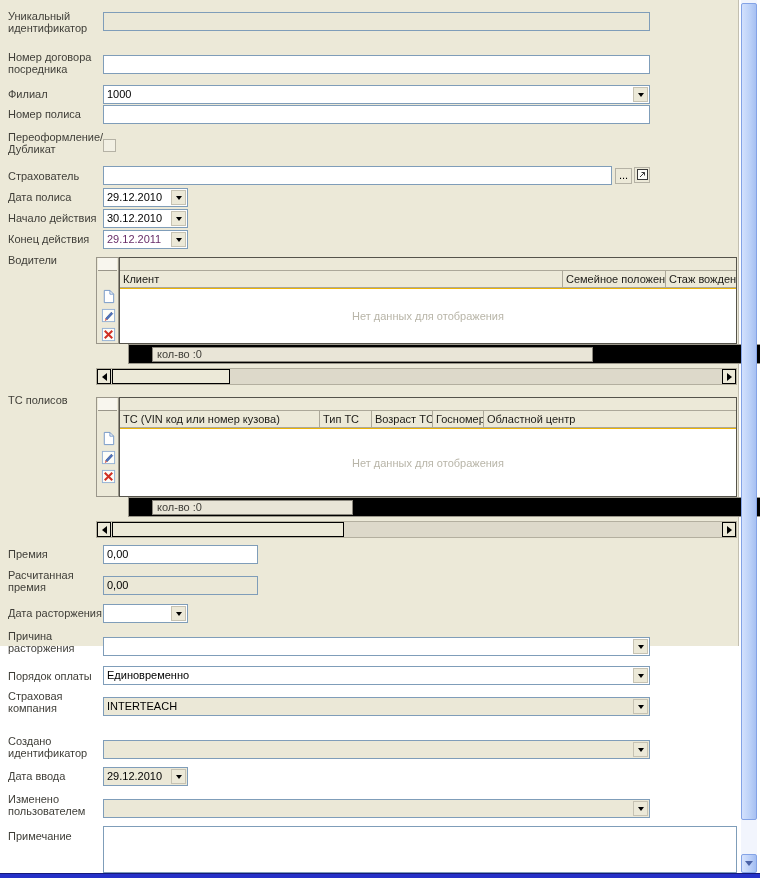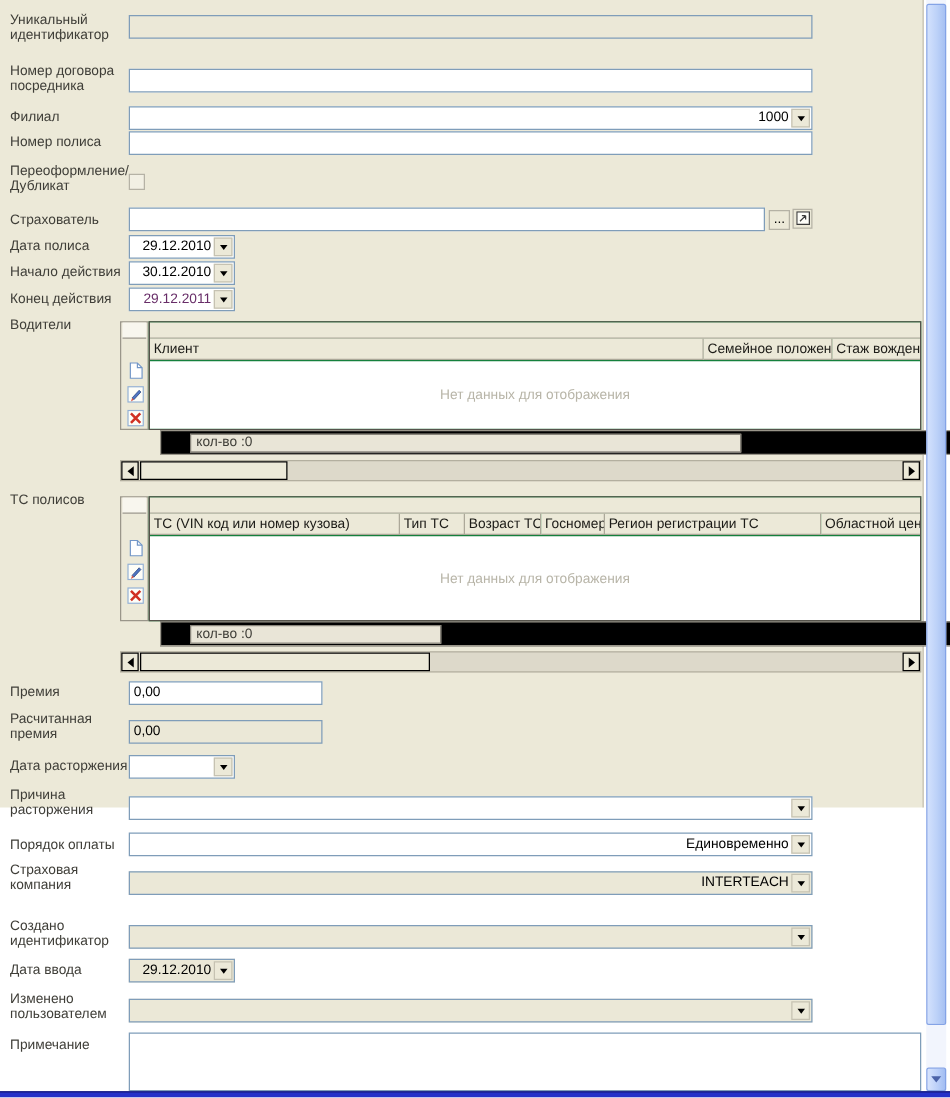--- a/index.html
+++ b/index.html
@@ -11,39 +11,39 @@
   .lbl { position:absolute; left:8px; width:95px; font-size:11px; line-height:12px;
          color:#3f3e38; }
   .tb { position:absolute; height:19px; background:#fff; border:1px solid #7f9db9;
         font-size:11px; line-height:17px; color:#000; padding:0 3px; overflow:hidden;
         white-space:nowrap; }
   .tb.disabled { background:#ebe8d7; }
   .tb.num { text-align:left; }
   .combo { position:absolute; height:19px; background:#fff; border:1px solid #7f9db9; }
   .combo.disabled { background:#ebe8d7; }
   .cval { position:absolute; left:3px; top:0; right:18px; font-size:11px;
-          line-height:17px; color:#000; overflow:hidden; white-space:nowrap;text-align:right; }
+          line-height:17px; color:#000; overflow:hidden; white-space:nowrap; }
   .cval.purple { color:#682d68; }
   .arr { position:absolute; right:1px; top:1px; bottom:1px; width:15px;
          background:#ece9d8; border:1px solid #c6c2b2; display:flex;
          align-items:center; justify-content:center; }
   .tri-d { width:0; height:0; border-left:3.5px solid transparent;
            border-right:3.5px solid transparent; border-top:4px solid #000; }
   .checkbox { position:absolute; width:13px; height:13px; background:#f2f0e4;
               border:1px solid #b5b2a5; }
   .smallbtn { position:absolute; height:16px; background:#ece9d8;
               border:1px solid #b5b2a5; font-size:11px; line-height:12px;
               text-align:center; color:#000; }
   
   .gstrip { position:absolute; width:23px; background:#ece9d8; border:1px solid #9a968a; }
   .gcorner { position:absolute; left:1px; top:0; right:1px; height:13px;
              background:#f8f6ee; border-bottom:1px solid #9a968a; }
   .iconbtn { position:absolute; left:3px; width:17px; height:17px; background:transparent;
              border:none; display:flex; align-items:center; justify-content:center; }
-  .grid { position:absolute; background:#15803d; border:1px solid #55534b; }
+  .grid { position:absolute; background:#eab308; border:1px solid #55534b; }
   .gband { height:13px; background:#ece9d8; border-bottom:1px solid #aca899; }
   .ghead { display:flex; height:17px; }
   .hcell { height:17px; background:#ece9d8; border-right:1px solid #aca899;
            border-bottom:1px solid #aca899; font-size:11px; line-height:15px;
            padding:1px 3px; color:#1c1b17; white-space:nowrap; overflow:hidden; }
   .hcell.last { flex:1; border-right:none; }
   .gbody { position:absolute; left:0; right:0; bottom:0; background:#fff;
            display:flex; align-items:center; justify-content:center; }
   .emptytext { font-size:11px; color:#b8b5a8; }
   .gfooter { position:absolute; height:20px; background:#000000; border:1px solid #9a968a;margin-left:32px; }
@@ -212,21 +212,20 @@
     </div>
   </div>
 
   <div class="grid" style="left:119px;top:397px;width:618px;height:100px">
     <div class="gband"></div>
     <div class="ghead">
       <div class="hcell" style="width:200px">ТС (VIN код или номер кузова)</div>
       <div class="hcell" style="width:52px">Тип ТС</div>
       <div class="hcell" style="width:61px">Возраст ТС</div>
       <div class="hcell" style="width:51px">Госномер</div>
-      <div class="hcell" style="width:173px">Регион регистрации ТС</div>
       <div class="hcell last">Областной центр</div>
     </div>
     <div class="gbody" style="top:31px">
       <span class="emptytext">Нет данных для отображения</span>
     </div>
   </div>
 
   <div class="gfooter" style="left:96px;top:497px;width:641px">
     <div class="countbox" style="width:201px">кол-во :0</div>
   </div>

